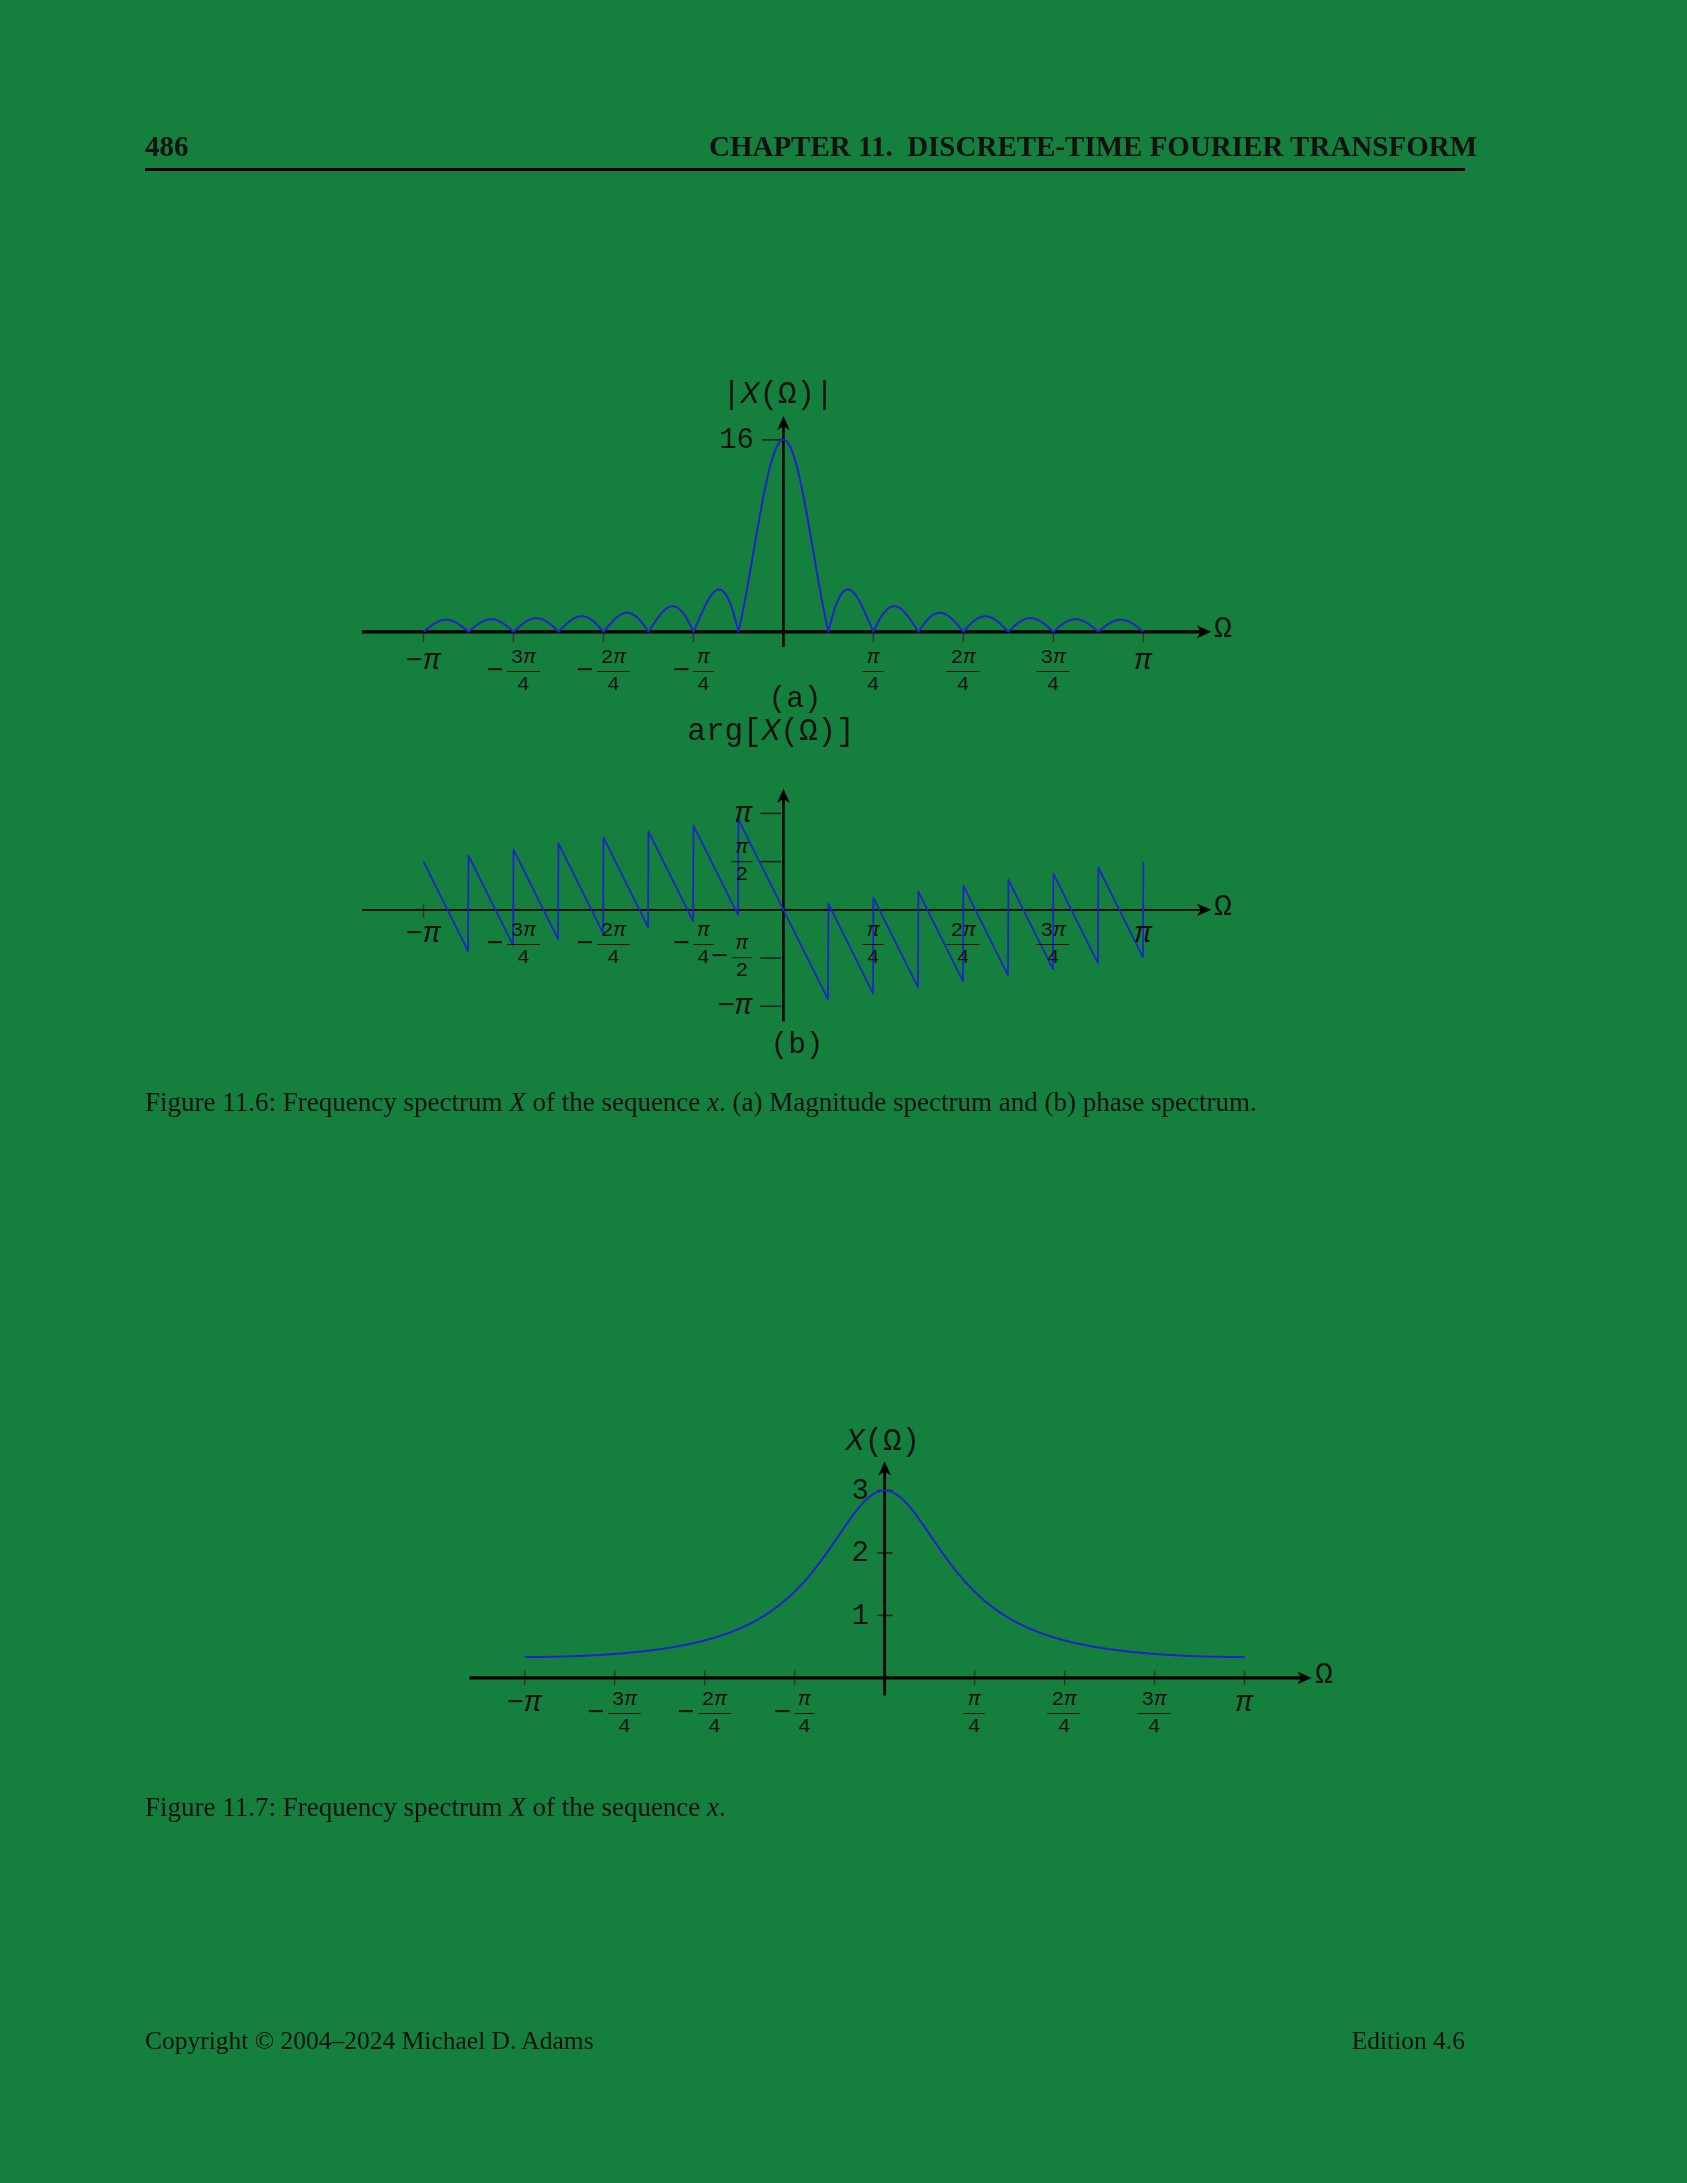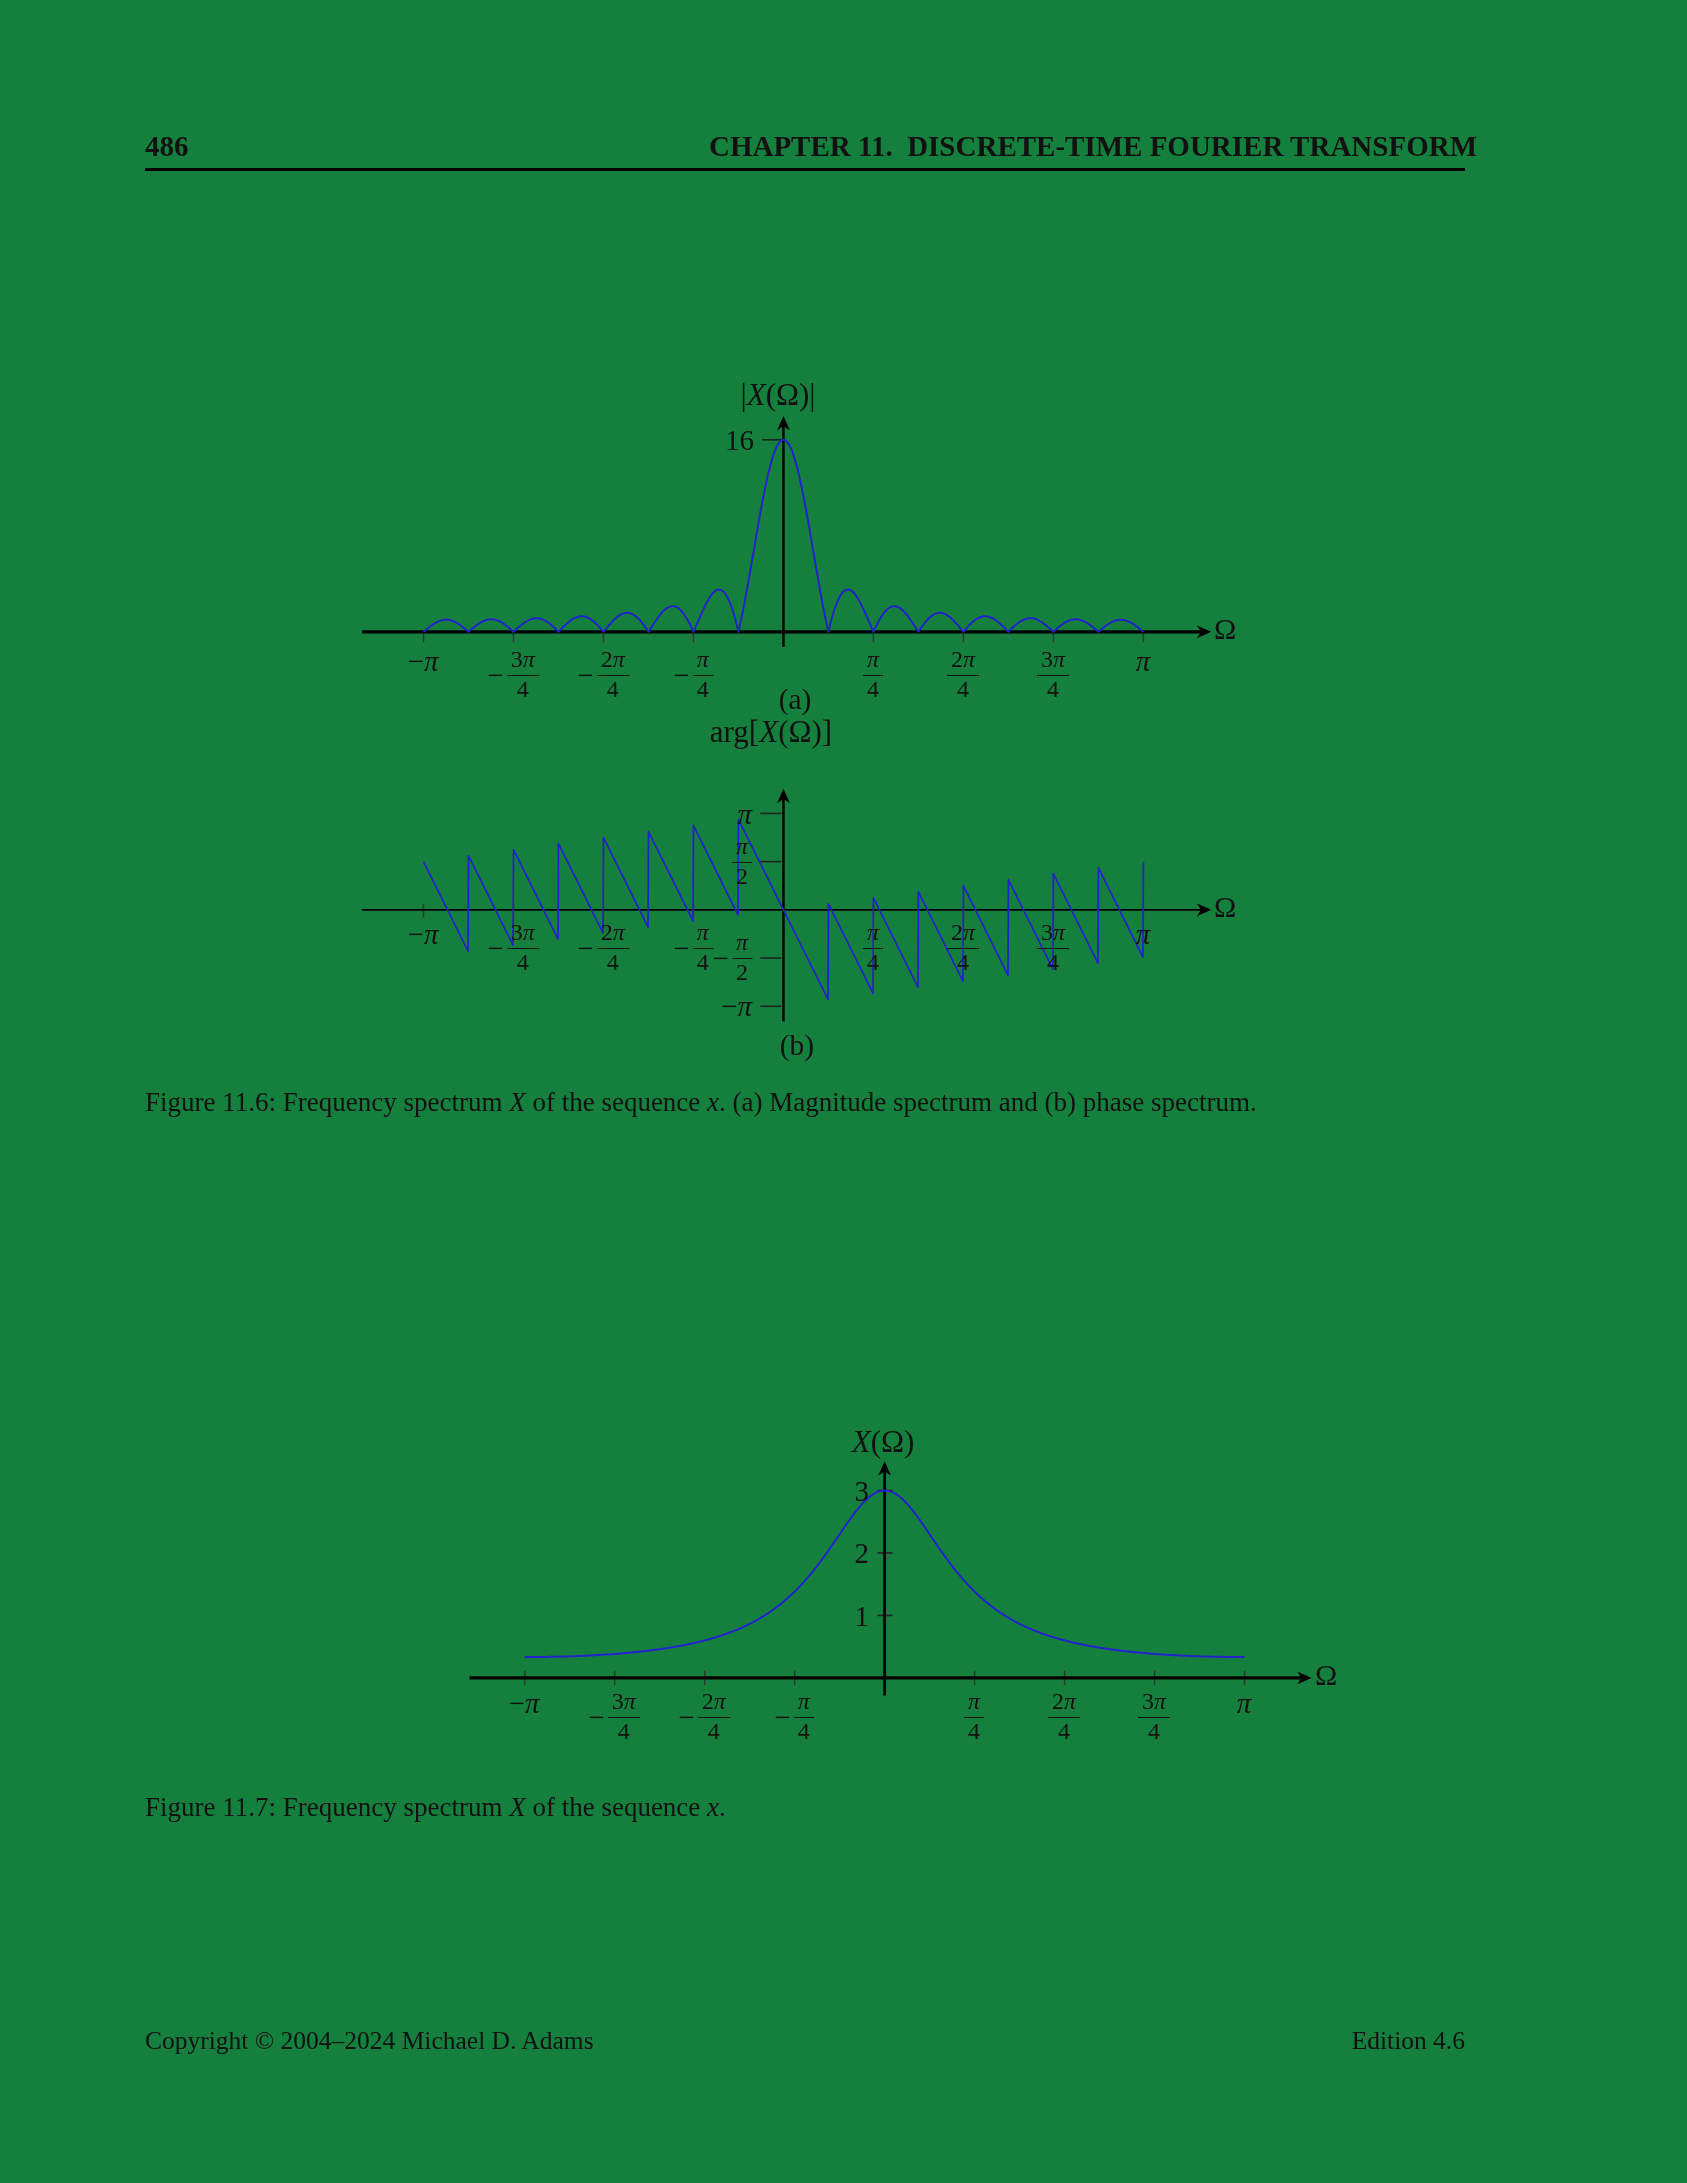--- a/index.html
+++ b/index.html
@@ -8,32 +8,32 @@
     background:#15803d; overflow:hidden;
     font-family:"Liberation Serif","DejaVu Serif",serif; color:#111;
   }
   .hdr-num{position:absolute; left:145px; top:132px; font-size:29px; font-weight:bold; line-height:1;}
   .hdr-title{position:absolute; right:211px; top:132px; font-size:29px; font-weight:bold; line-height:1; white-space:pre;}
   .hdr-rule{position:absolute; left:145px; top:168px; width:1320px; height:3.2px; background:#000;}
   .ftr-left{position:absolute; left:145px; top:2027px; font-size:25.5px; line-height:1.1;}
   .ftr-right{position:absolute; right:223px; top:2027px; font-size:25.5px; line-height:1.1;}
   .caption{position:absolute; left:145px; width:1320px; text-align:left;
     font-size:27px; line-height:1.25; margin:0;}
-  .chart{position:absolute; left:0; top:0; width:1688px; height:2146px; pointer-events:none;}
+  .chart{position:absolute; left:0; top:0; width:1688px; height:2146px; pointer-events:none;font-family:Liberation Mono, monospace;}
   .chart svg{position:absolute; left:0; top:0;}
   .it{font-style:italic;}
   .chart-title{position:absolute; font-size:31px; line-height:1.05; transform:translateX(-50%); white-space:nowrap;}
   .omega-label{position:absolute; font-size:30px; line-height:1; transform:translateY(-54%); white-space:nowrap;}
   .sub-label{position:absolute; font-size:29.5px; line-height:1; transform:translateX(-50%);}
   .xlab{position:absolute; font-size:29px; line-height:1; transform:translateX(-50%);
     display:flex; align-items:center; white-space:nowrap;}
   .ylab{position:absolute; font-size:29px; line-height:1; transform:translate(-100%,-50%);
     display:flex; align-items:center; white-space:nowrap;text-align:center;}
   .sign{margin-right:3.2px;}
-  .frac{display:inline-flex; flex-direction:column; align-items:center; font-size:24px; line-height:1.08;}
+  .frac{display:inline-flex; flex-direction:column; align-items:center; font-size:21px; line-height:1.08;}
   .frac .num{padding:0 4px 1.6px; border-bottom:1.8px solid #111;}
   .frac .den{padding-top:1.6px;}
 </style>
 </head>
 <body>
 
 <div class="page">
   <div class="hdr-num">486</div>
   <div class="hdr-title">CHAPTER 11.  DISCRETE-TIME FOURIER TRANSFORM</div>
   <div class="hdr-rule"></div>

